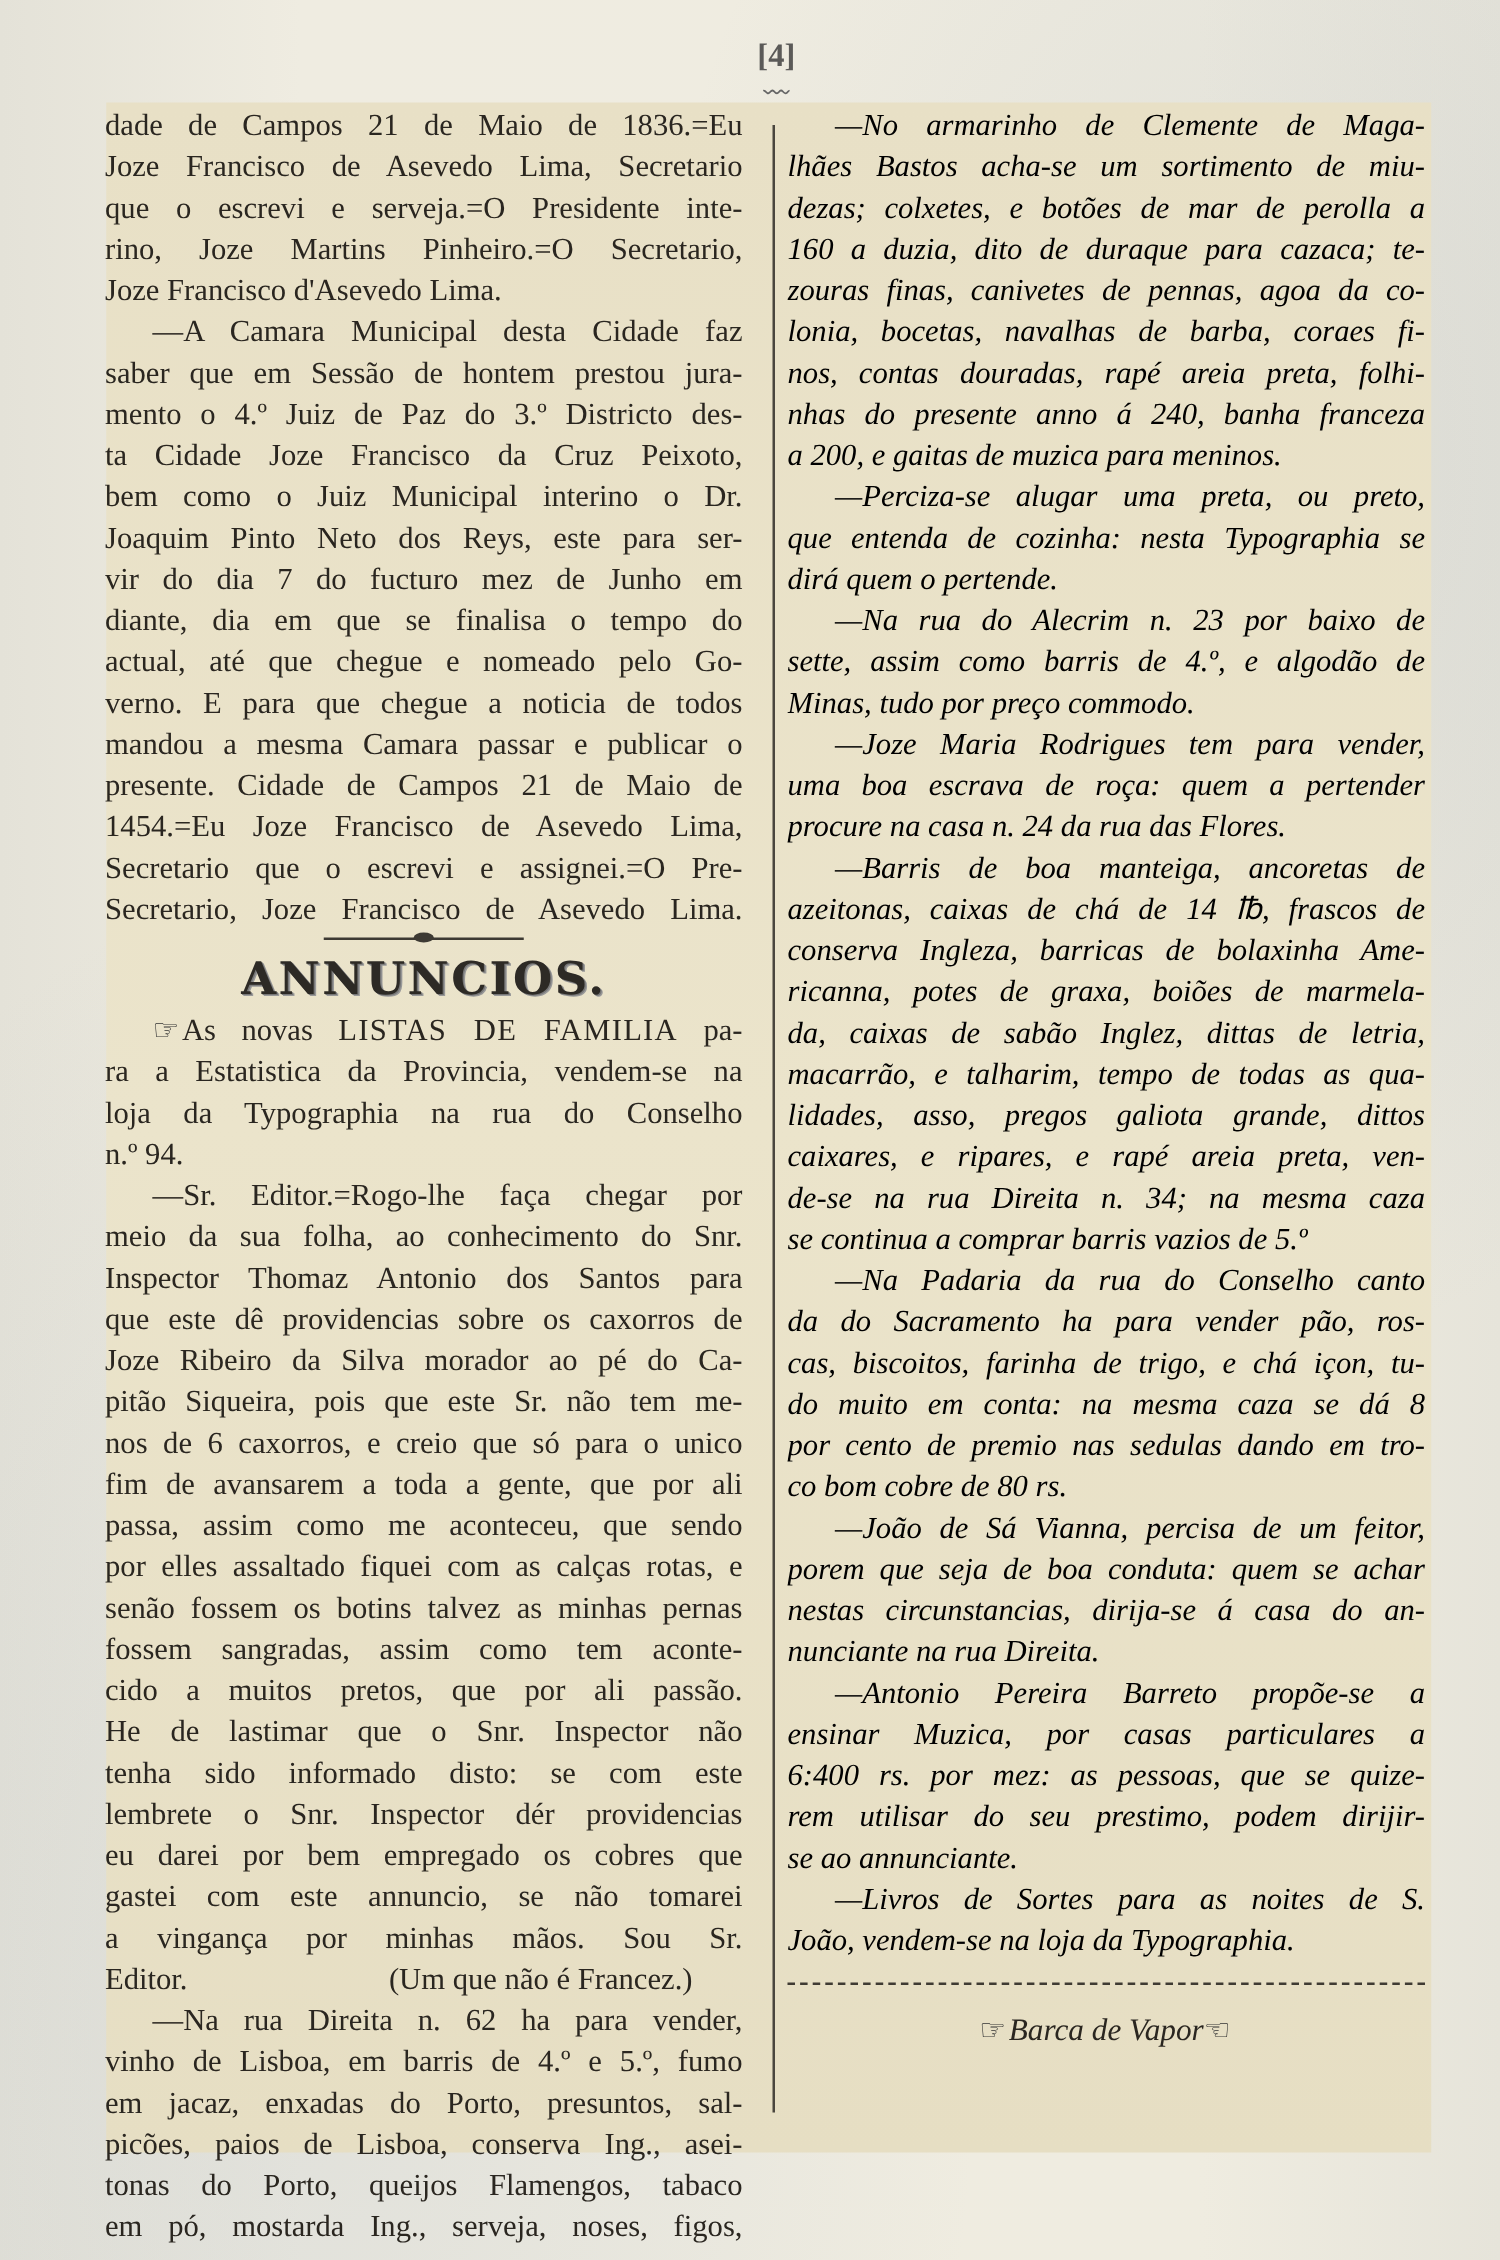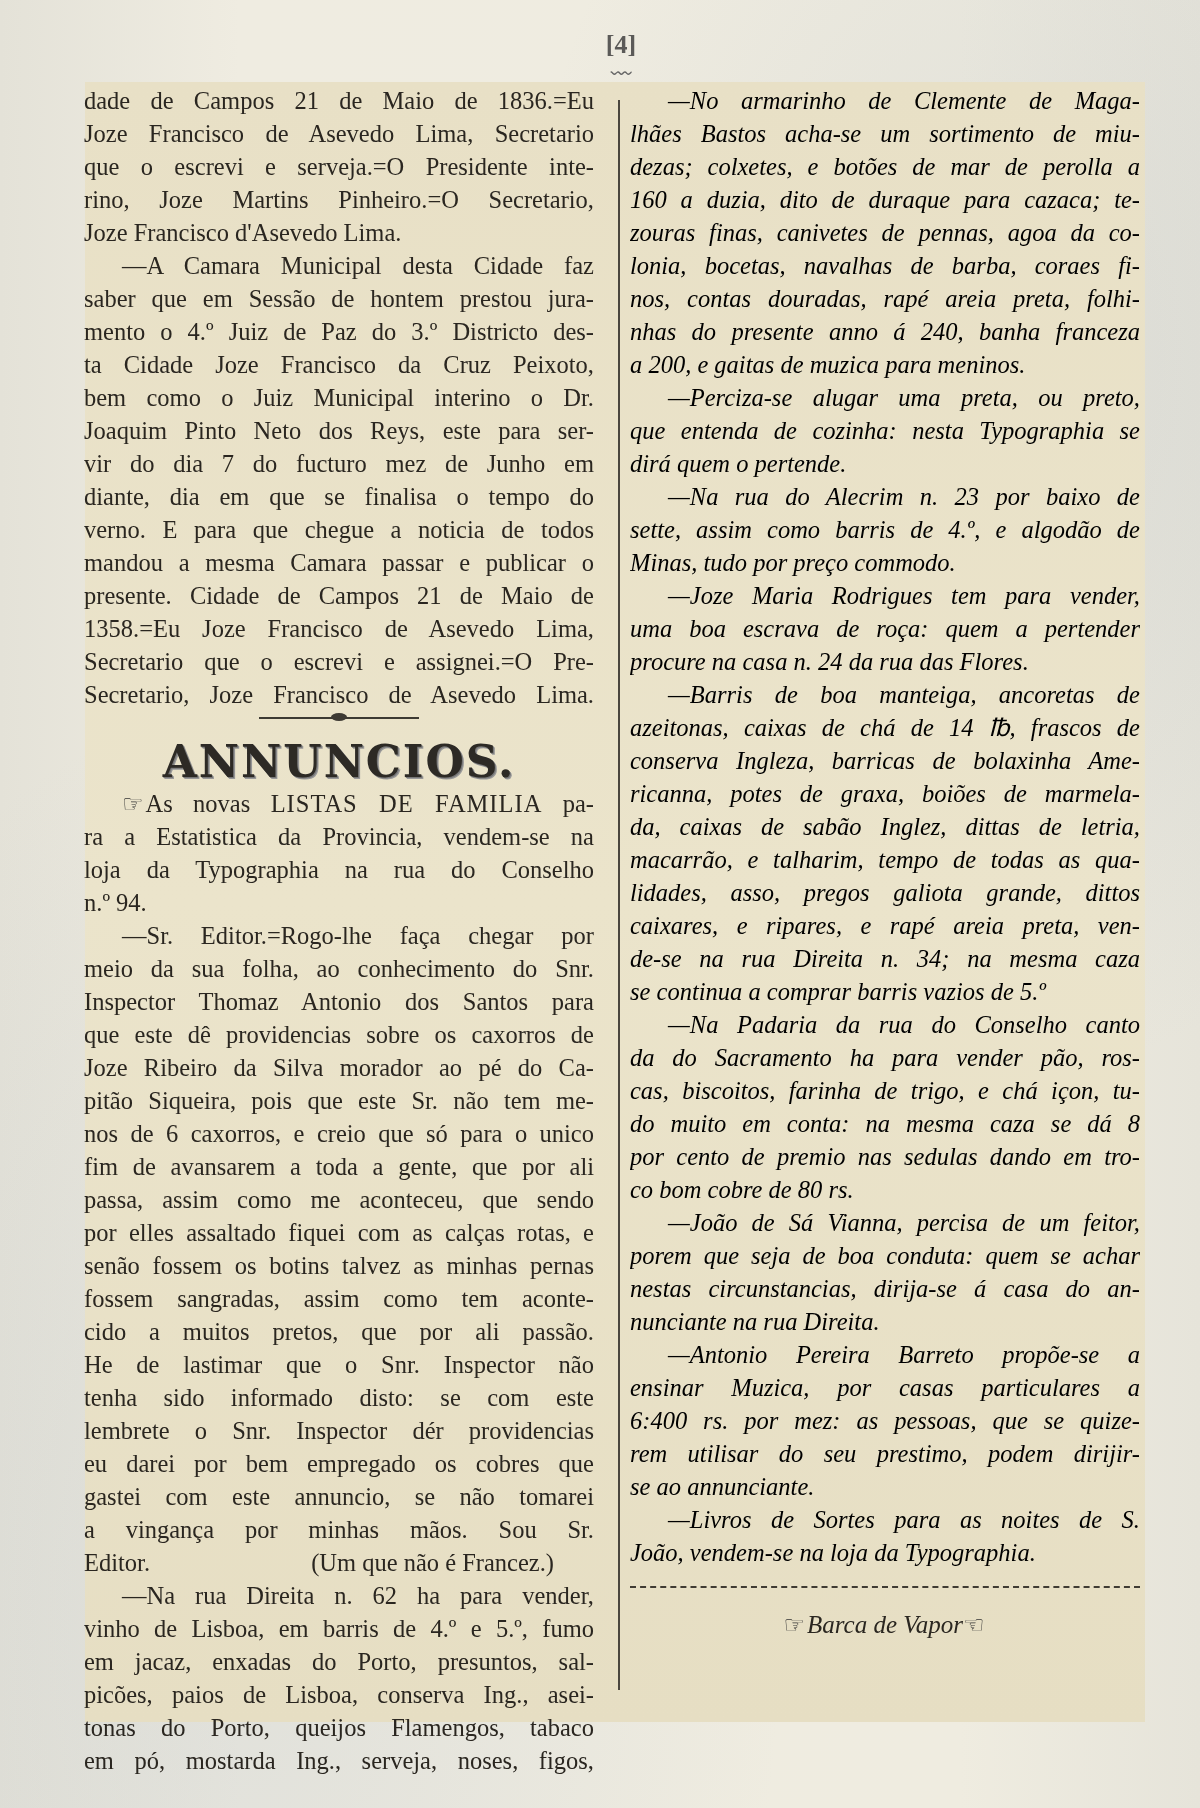--- a/index.html
+++ b/index.html
@@ -53,24 +53,23 @@
   .heading-rule {
     height: 14px; display: flex; align-items: center; justify-content: center;
   }
   .heading-rule span { display: block; width: 160px; height: 2px; background: #3d3a33; position: relative; }
   .heading-rule span::after {
     content: ""; position: absolute; left: 72px; top: -4px; width: 16px; height: 8px;
     border-radius: 50%; background: #3d3a33;
   }
   .section-heading {
     height: 50px; line-height: 50px; text-align: center;
-    font-family: "DejaVu Serif", serif; font-weight: bold; font-size: 44px;
+    font-family: "DejaVu Serif", serif; font-weight: bold; font-size: 36px;
     letter-spacing: 2px; color: #2d2a25;
     text-shadow: 1px 1px 0 #777, 2px 2px 0 #999;
-    margin-top: 12px;
   }
   .smallcaps-bold { font-weight: normal; letter-spacing: 1px; }
   .hand-icon { display: inline-block; font-style: normal; font-size: 24px; margin-right: 2px; color: #333; }
   .dash-rule { height: 20px; display: flex; align-items: center; }
   .dash-rule span { display: block; width: 100%; height: 0; border-top: 2px dashed #3f3b33; }
   .centered-title { text-align: center; height: 40px; line-height: 40px; font-size: 25px; font-style: italic; }
   .gap-8 { height: 8px; }
 </style>
 </head>
 <body>
@@ -95,24 +94,25 @@
   </div>
   <div>
     <div class="line indent">—A Camara Municipal desta Cidade faz</div>
     <div class="line">saber que em Sessão de hontem prestou jura-</div>
     <div class="line">mento o 4.º Juiz de Paz do 3.º Districto des-</div>
     <div class="line">ta Cidade Joze Francisco da Cruz Peixoto,</div>
     <div class="line">bem como o Juiz Municipal interino o Dr.</div>
     <div class="line">Joaquim Pinto Neto dos Reys, este para ser-</div>
     <div class="line">vir do dia 7 do fucturo mez de Junho em</div>
     <div class="line">diante, dia em que se finalisa o tempo do</div>
+    <div class="line">actual, até que chegue e nomeado pelo Go-</div>
     <div class="line">verno. E para que chegue a noticia de todos</div>
     <div class="line">mandou a mesma Camara passar e publicar o</div>
     <div class="line">presente. Cidade de Campos 21 de Maio de</div>
-    <div class="line">1358.=Eu Joze Francisco de Asevedo Lima,</div>
+    <div class="line">1454.=Eu Joze Francisco de Asevedo Lima,</div>
     <div class="line">Secretario que o escrevi e assignei.=O Pre-</div>
     <div class="line">Secretario, Joze Francisco de Asevedo Lima.</div>
   </div>
 
   <div class="heading-rule">
       <span></span>
     </div>
   <div class="section-heading">ANNUNCIOS.</div>
 
   <div>

